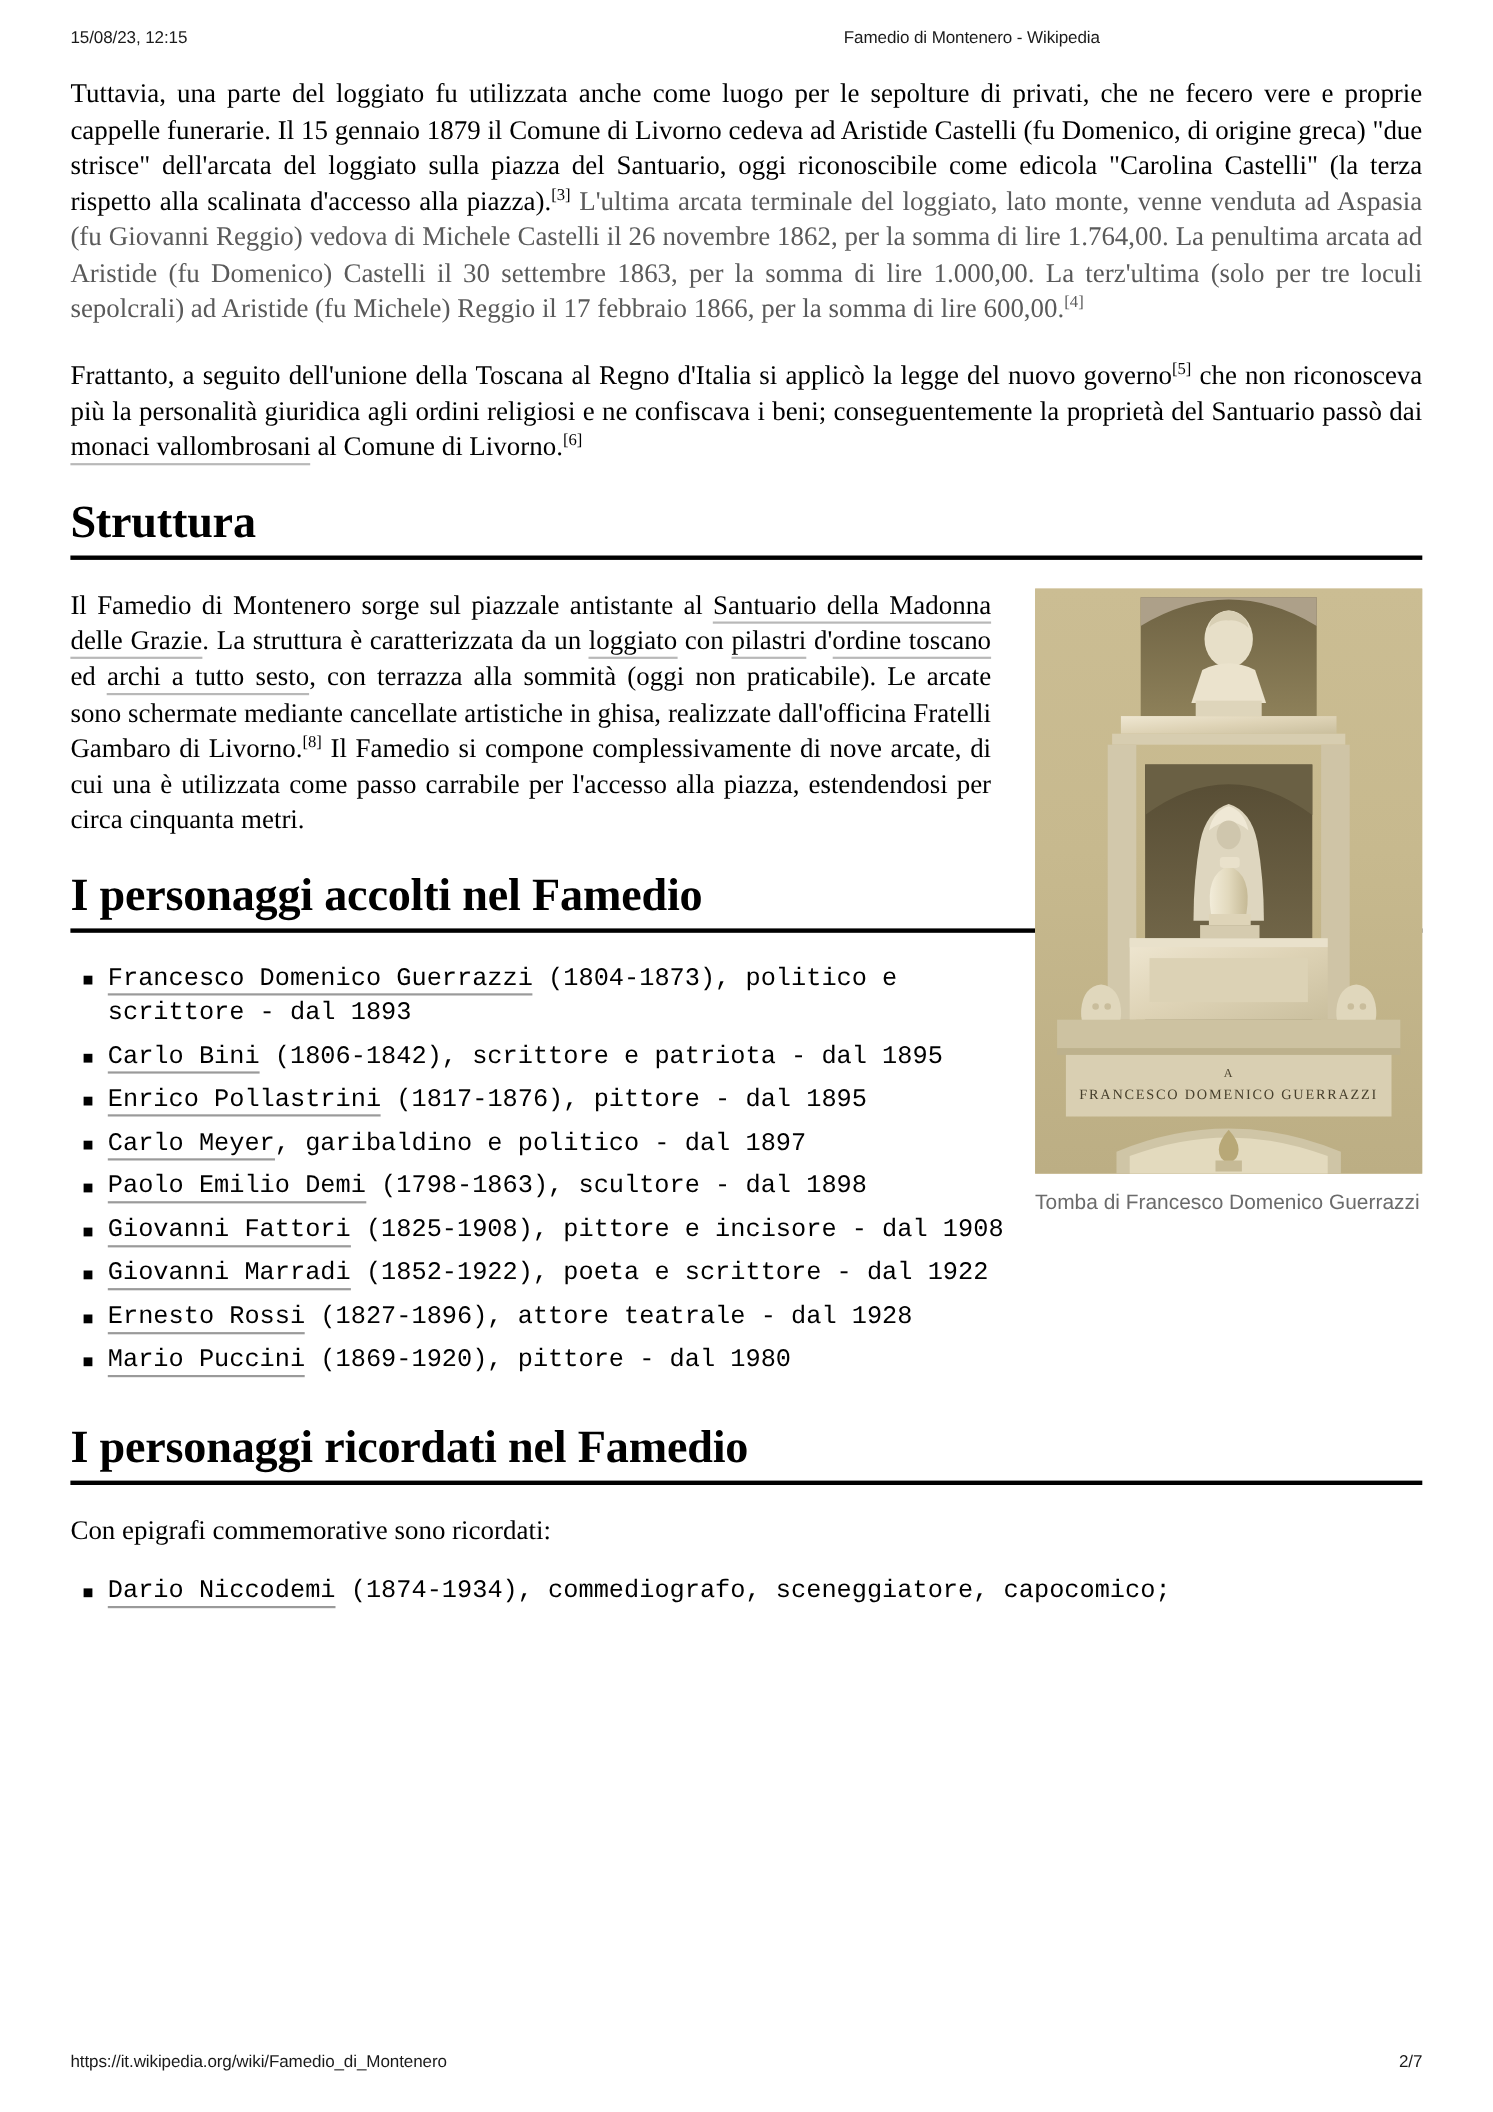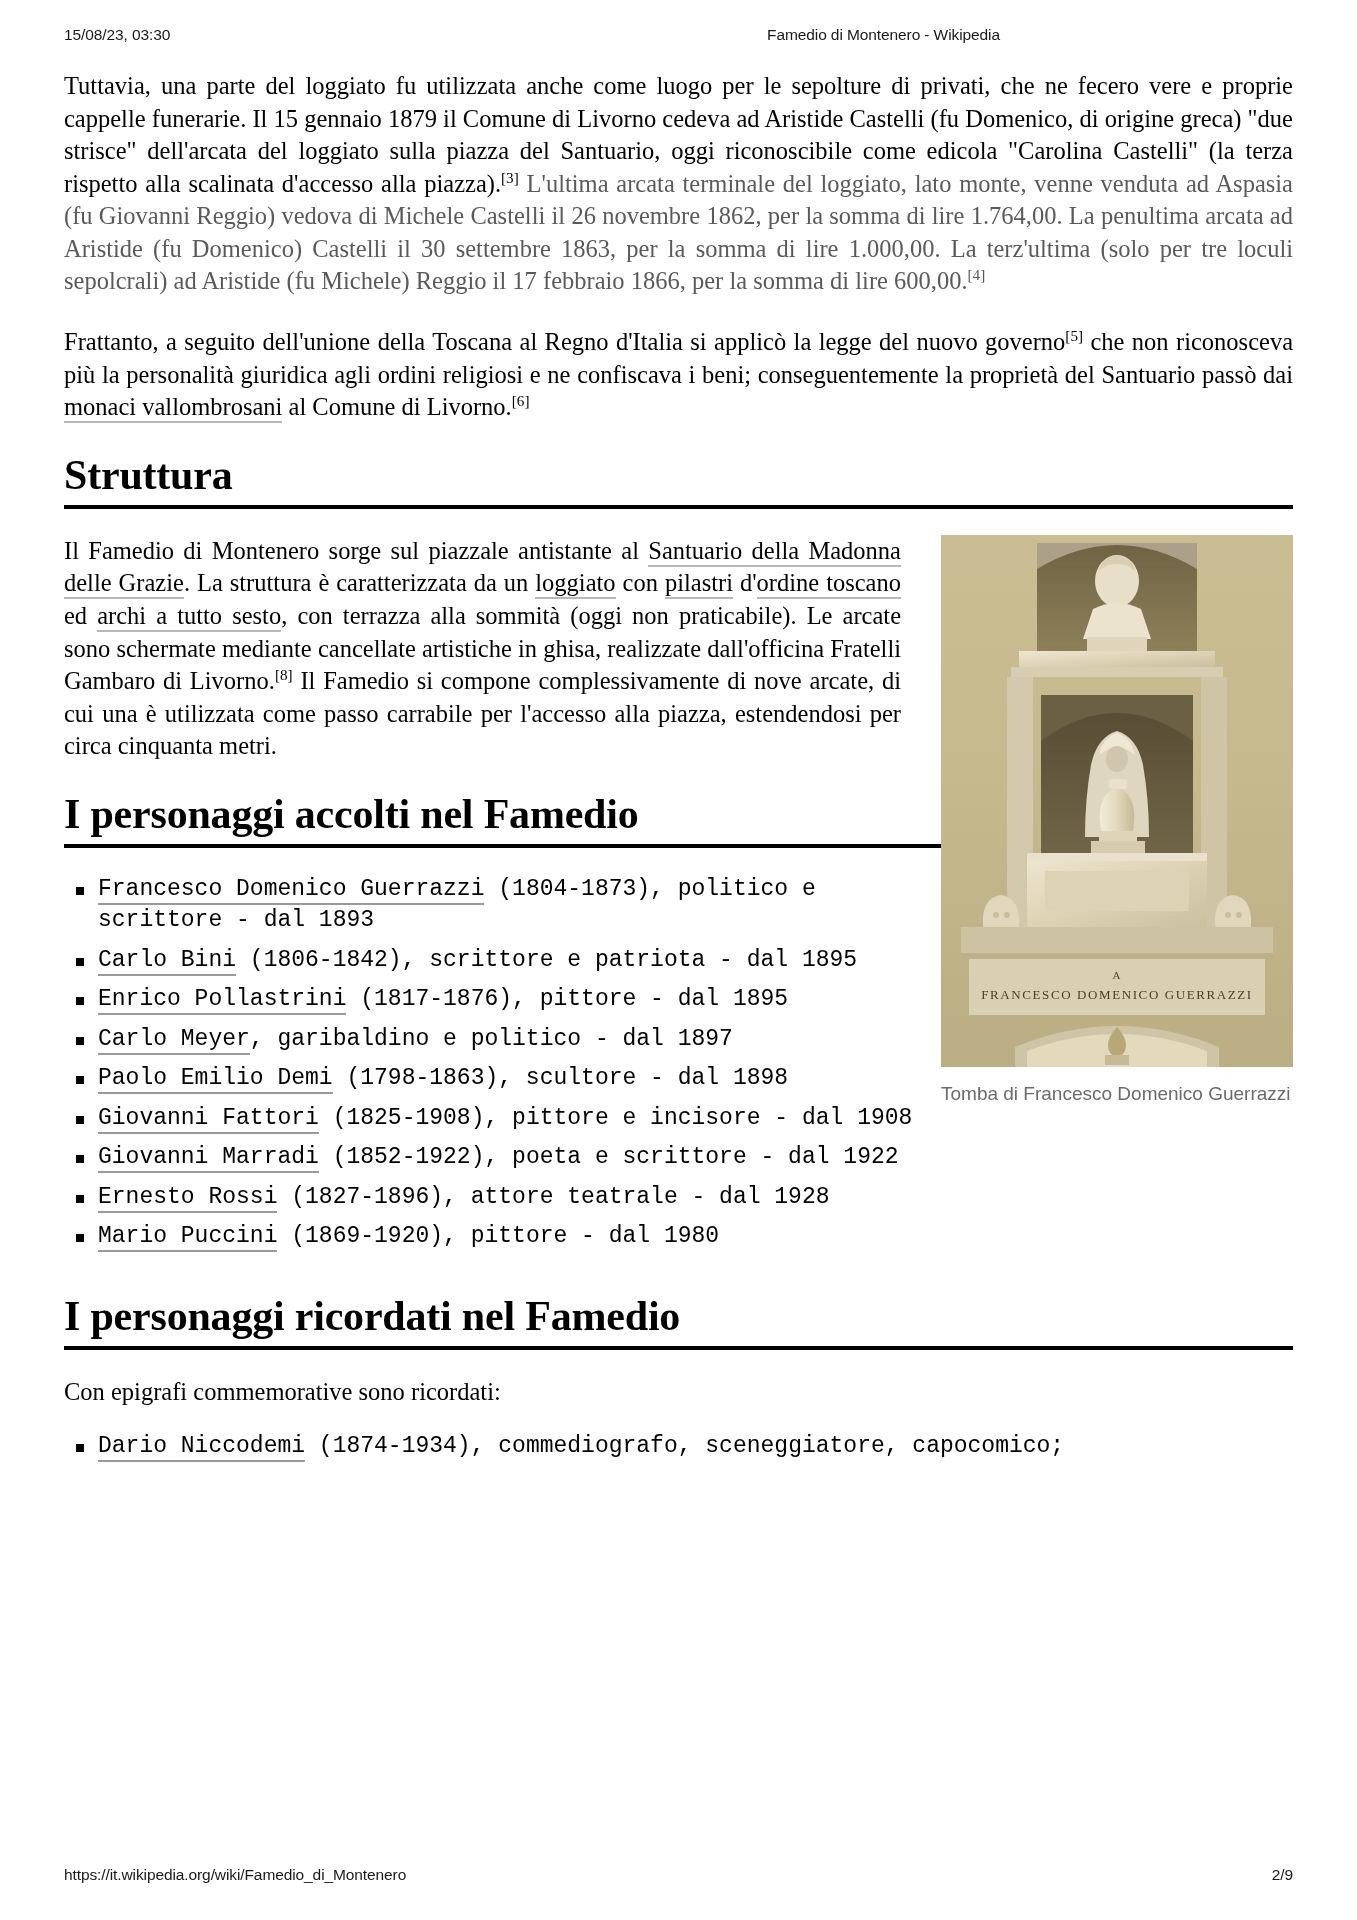--- a/index.html
+++ b/index.html
@@ -165,21 +165,21 @@
   }
   .footer .f-url { flex: 1 1 auto; }
   .footer .f-page { flex: 0 0 auto; }
 </style>
 </head>
 <body>
 
 <div class="page">
 
   <div class="runhead">
-    <span class="rh-date">15/08/23, 03:30</span>
+    <span class="rh-date">15/08/23, 12:15</span>
     <span class="rh-title">Famedio di Montenero - Wikipedia</span>
   </div>
 
   <div class="content">
 
     <p class="body"><span>Tuttavia, una parte del loggiato fu utilizzata anche come luogo per le sepolture di privati, che ne fecero vere e proprie cappelle funerarie. Il 15 gennaio 1879 il Comune di Livorno cedeva ad Aristide Castelli (fu Domenico, di origine greca) "due strisce" dell'arcata del loggiato sulla piazza del Santuario, oggi riconoscibile come edicola "Carolina Castelli" (la terza rispetto alla scalinata d'accesso alla piazza).</span><sup class="ref">[3]</sup><span class="dim"> L'ultima arcata terminale del loggiato, lato monte, venne venduta ad Aspasia (fu Giovanni Reggio) vedova di Michele Castelli il 26 novembre 1862, per la somma di lire 1.764,00. La penultima arcata ad Aristide (fu Domenico) Castelli il 30 settembre 1863, per la somma di lire 1.000,00. La terz'ultima (solo per tre loculi sepolcrali) ad Aristide (fu Michele) Reggio il 17 febbraio 1866, per la somma di lire 600,00.</span><sup class="ref dim">[4]</sup></p>
 
     <p class="body"><span>Frattanto, a seguito dell'unione della Toscana al Regno d'Italia si applicò la legge del nuovo governo</span><sup class="ref">[5]</sup><span> che non riconosceva più la personalità giuridica agli ordini religiosi e ne confiscava i beni; conseguentemente la proprietà del Santuario passò dai </span><a class="wlink" href="#">monaci vallombrosani</a><span> al Comune di Livorno.</span><sup class="ref">[6]</sup></p>
 
 
@@ -310,16 +310,16 @@
     <p class="body" style="margin-bottom:22px;">Con epigrafi commemorative sono ricordati:</p>
 
     <ul class="people">
       <li><a class="wlink" href="#">Dario Niccodemi</a><span> (1874-1934), commediografo, sceneggiatore, capocomico;</span></li>
     </ul>
 
   </div>
 
   <div class="footer">
     <span class="f-url">https://it.wikipedia.org/wiki/Famedio_di_Montenero</span>
-    <span class="f-page">2/9</span>
+    <span class="f-page">2/7</span>
   </div>
 
 </div>
 
 </body></html>

